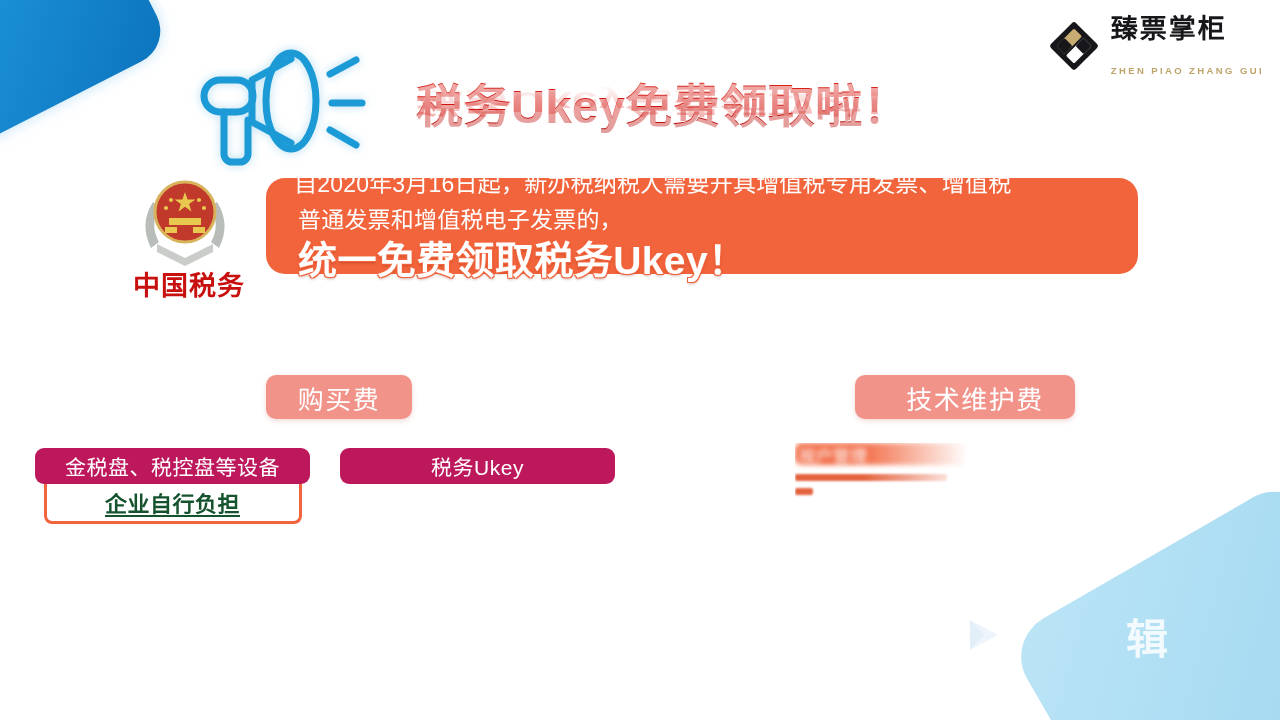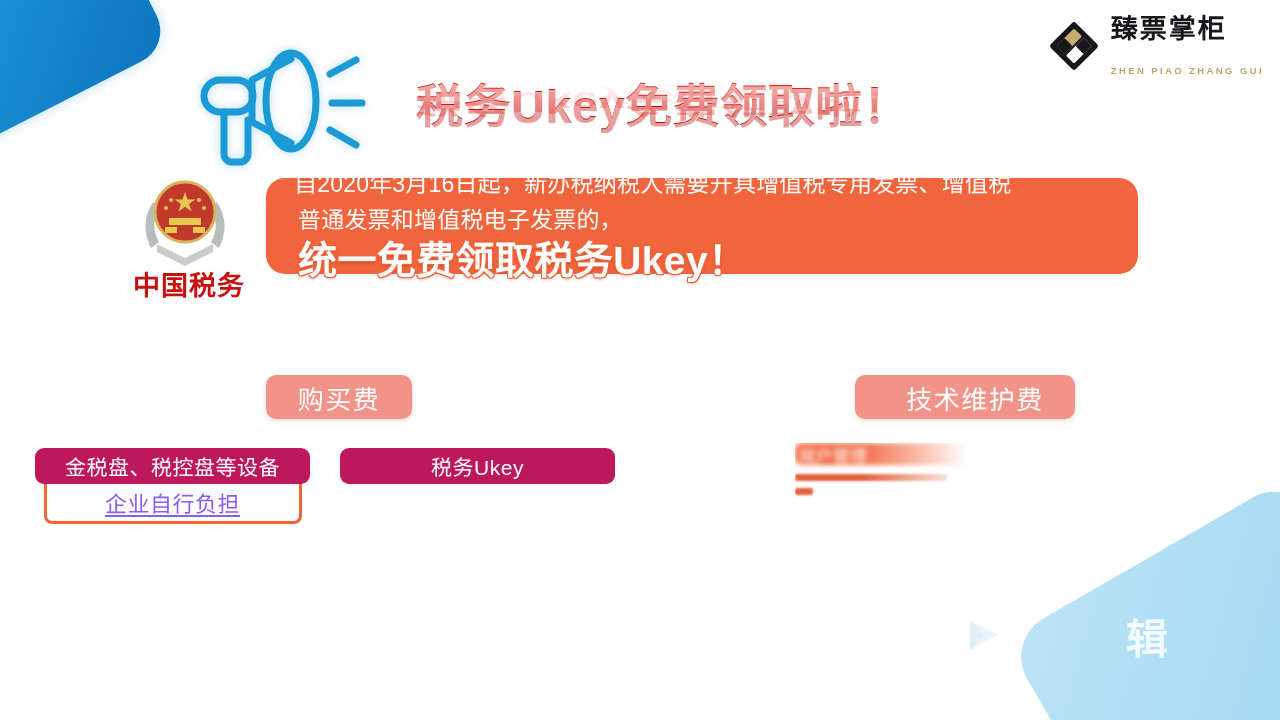--- a/index.html
+++ b/index.html
@@ -234,22 +234,22 @@
     border: 3px solid #F2643C;
     border-top: none;
     border-radius: 0 0 8px 8px;
     background: #FFFFFF;
     display: flex;
     align-items: center;
     justify-content: center;
   }
   .card-value-orange {
     font-size: 22px;
-    font-weight: 400;
-    color: #8b5cf6;
+    font-weight: 700;
+    color: #14532d;
     text-decoration: underline;
     text-underline-offset: 3px;
     letter-spacing: 0.5px;
   }
   .card-value-blue {
     font-size: 24px;
     font-weight: 700;
     color: #4E7FB5;
     letter-spacing: 1px;
     text-shadow:

